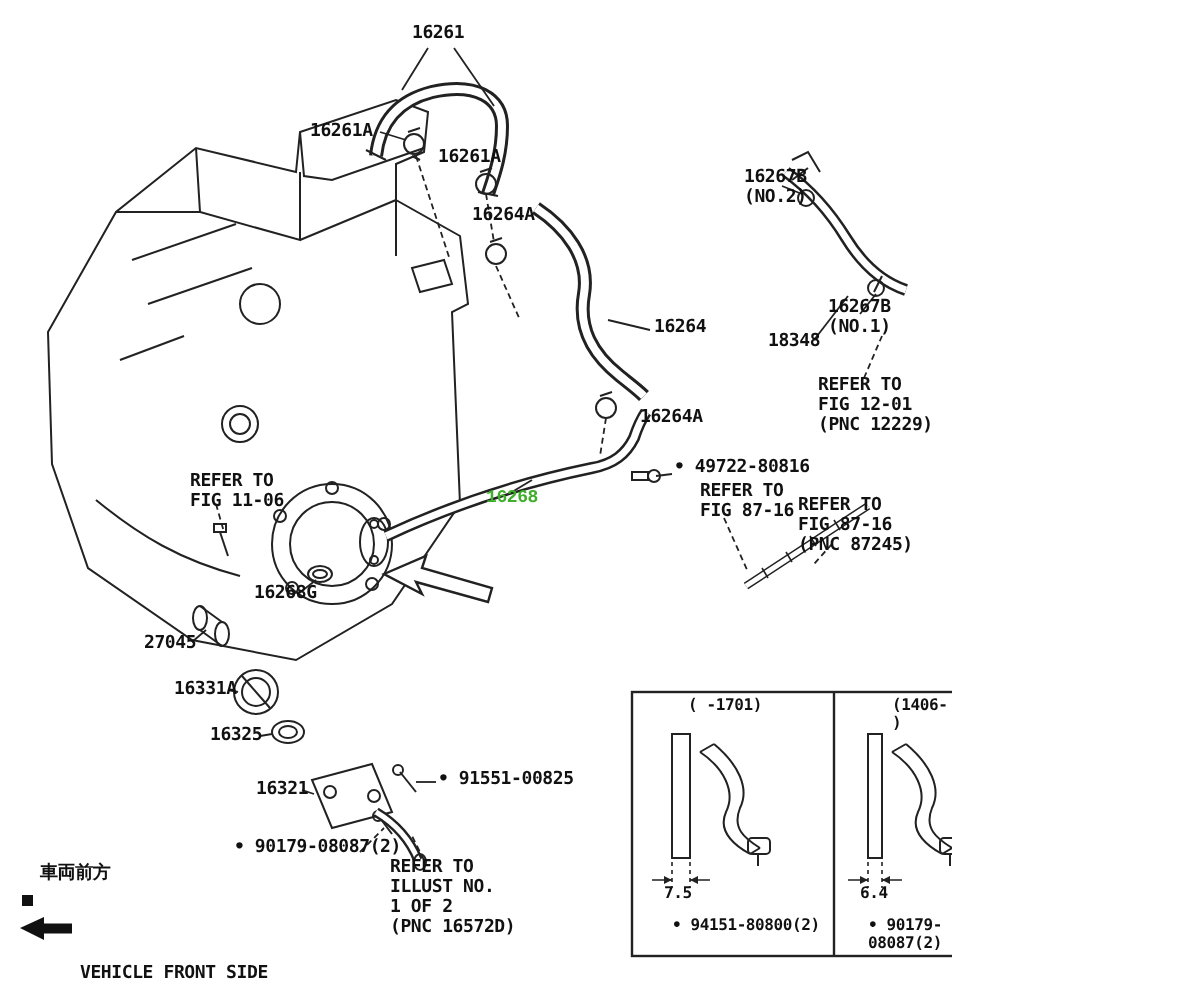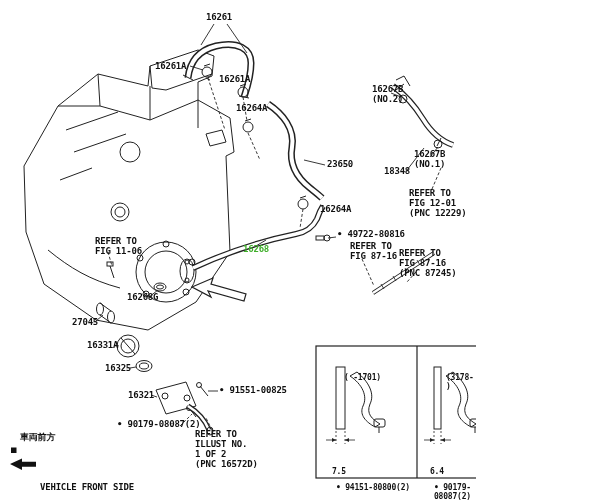--- a/index.html
+++ b/index.html
@@ -1,22 +1,22 @@
 <!DOCTYPE html>
 <html><head>
 <meta charset="utf-8">
 <style>
   html,body{margin:0;padding:0;background:#fff;}
   .canvas{position:relative;width:476px;height:500px;background:#ffffff;overflow:hidden;
           font-family:"DejaVu Sans Mono", monospace;}
   svg.art{position:absolute;left:0;top:0;}
   .lbl{position:absolute;font-size:9px;font-weight:bold;color:#111;line-height:1.12;
        white-space:pre-line;letter-spacing:-0.2px;}
-  .sm{font-size:8px;margin-top:25px;}
-  .green{color:#3fae2a;}
+  .sm{font-size:8px;}
+  .green{color:#3fae2a;font-family:Liberation Mono, monospace;}
   .code{font-size:14px;text-align:right;}
 </style>
 </head>
 <body>
 
 <div class="canvas">
 
   <svg class="art" width="600" height="500" viewBox="0 0 600 500">
 
     <g fill="none" stroke="#222" stroke-width="1">
@@ -192,21 +192,21 @@
       <polygon points="10,464 22,458.5 22,461.8 36,461.8 36,466.8 22,466.8 22,470" fill="#111"></polygon>
     </g>
   </svg>
 
   <div class="lbl" style="left:206px;top:12px">16261</div>
   <div class="lbl" style="left:155px;top:61px">16261A</div>
   <div class="lbl" style="left:219px;top:74px">16261A</div>
   <div class="lbl" style="left:236px;top:103px">16264A</div>
   <div class="lbl" style="left:372px;top:84px">16267B
 (NO.2)</div>
-  <div class="lbl" style="left:327px;top:159px">23650</div>
+  <div class="lbl" style="left:327px;top:159px">16264</div>
   <div class="lbl" style="left:414px;top:149px">16267B
 (NO.1)</div>
   <div class="lbl" style="left:384px;top:166px">18348</div>
   <div class="lbl" style="left:409px;top:188px">REFER TO
 FIG 12-01
 (PNC 12229)</div>
   <div class="lbl" style="left:320px;top:204px">16264A</div>
   <div class="lbl" style="left:337px;top:229px">• 49722-80816</div>
   <div class="lbl" style="left:350px;top:241px">REFER TO
 FIG 87-16</div>
@@ -222,21 +222,21 @@
   <div class="lbl" style="left:105px;top:363px">16325</div>
   <div class="lbl" style="left:128px;top:390px">16321</div>
   <div class="lbl" style="left:219px;top:385px">• 91551-00825</div>
   <div class="lbl" style="left:117px;top:419px">• 90179-08087(2)</div>
   <div class="lbl" style="left:195px;top:429px">REFER TO
 ILLUST NO.
 1 OF 2
 (PNC 16572D)</div>
 
   <div class="lbl sm" style="left:344px;top:349px">(  -1701)</div>
-  <div class="lbl sm" style="left:446px;top:349px">(3178-  )</div>
+  <div class="lbl sm" style="left:446px;top:349px">(1406-  )</div>
   <div class="lbl sm" style="left:332px;top:443px">7.5</div>
   <div class="lbl sm" style="left:430px;top:443px">6.4</div>
   <div class="lbl sm" style="left:336px;top:459px">• 94151-80800(2)</div>
   <div class="lbl sm" style="left:434px;top:459px">• 90179-08087(2)</div>
 
   <div class="lbl" style="left:20px;top:432px">車両前方</div>
   <div class="lbl" style="left:40px;top:482px">VEHICLE FRONT SIDE</div>
   <div class="lbl code" style="left:546px;top:480px">166015G</div>
 
 </div>

